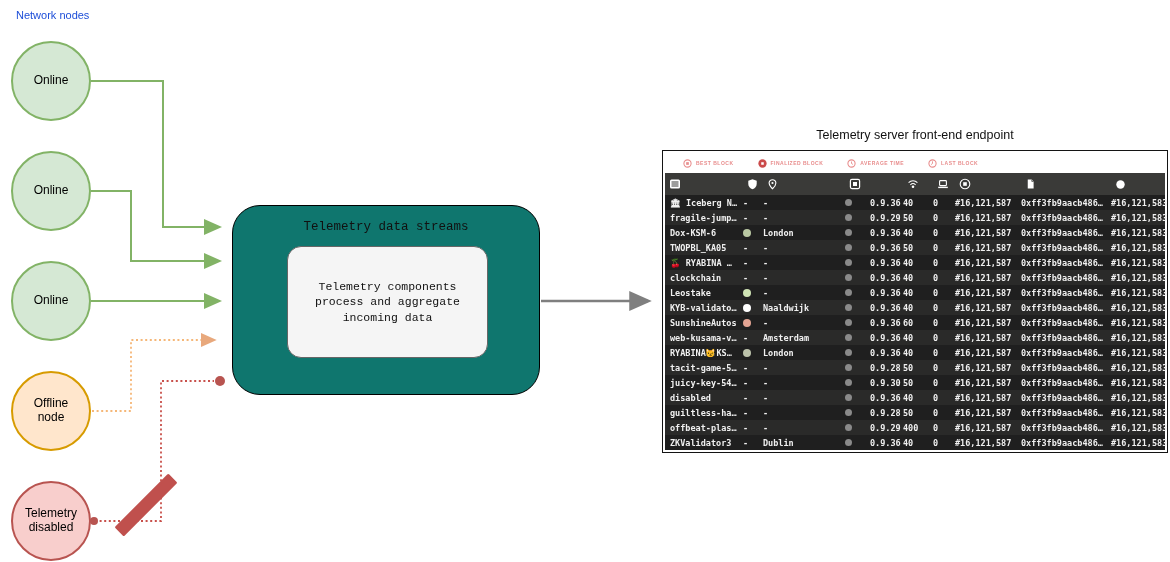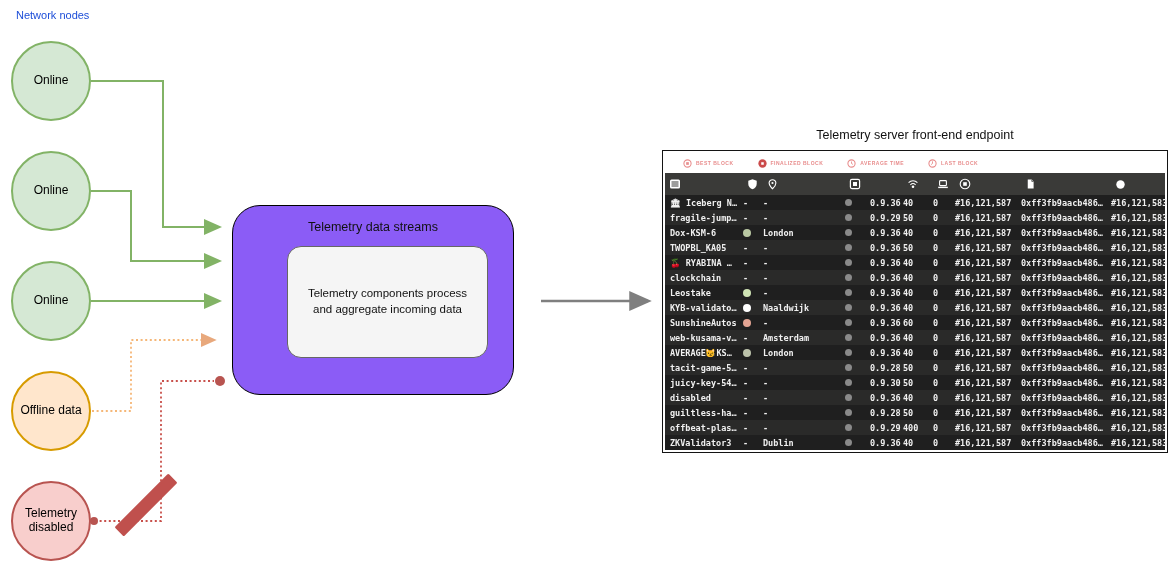--- a/index.html
+++ b/index.html
@@ -16,22 +16,22 @@
   .node.offline  { background:#ffe6cc; border:2px solid #d79b00; }
   .node.disabled { background:#f8cecc; border:2px solid #b85450; }
   .node1 { left:11px; top:41px; }
   .node2 { left:11px; top:151px; }
   .node3 { left:11px; top:261px; }
   .node4 { left:11px; top:371px; }
   .node5 { left:11px; top:481px; }
 
   .connectors { position:absolute; left:0; top:0; width:1170px; height:562px; pointer-events:none; }
 
-  .stream-box { position:absolute; left:232px; top:205px; width:282px; height:190px;
-                background:#8b5cf6; border:1px solid #000; border-radius:28px; }
+  .stream-box { position:absolute; left:232px; top:205px; width:308px; height:190px;
+                background:#0f766e; border:1px solid #000; border-radius:28px;font-family:Liberation Mono, monospace; }
   .stream-box-title { position:absolute; top:14px; width:100%; text-align:center;
                       font-size:12.5px; color:#111; }
   .stream-inner { position:absolute; left:54px; top:40px; width:201px; height:112px;
                   background:#f5f5f5; border:1px solid #666; border-radius:14px;
                   display:flex; align-items:center; justify-content:center; text-align:center;
                   font-size:11.5px; color:#111; line-height:1.35; padding:0 14px; }
 
   .endpoint-title { position:absolute; left:662px; top:128px; width:506px; text-align:center;
                     font-size:12.5px; color:#111; }
 
@@ -70,21 +70,21 @@
   <div class="node online node1">
       <span>Online</span>
     </div>
   <div class="node online node2">
       <span>Online</span>
     </div>
   <div class="node online node3">
       <span>Online</span>
     </div>
   <div class="node offline node4">
-      <span>Offline data</span>
+      <span>Offline node</span>
     </div>
   <div class="node disabled node5">
       <span>Telemetry disabled</span>
     </div>
 
   <svg class="connectors" xmlns="http://www.w3.org/2000/svg">
     <defs>
       <marker id="ah-green" markerWidth="9" markerHeight="8" refX="7.5" refY="4" orient="auto">
           <path d="M0 0 L9 4 L0 8 Z" fill="#82b366"></path>
         </marker>
@@ -348,21 +348,21 @@
               <span class="vdot"></span>
               <span>0.9.36</span>
             </span>
             <span class="tc c-peers">40</span>
             <span class="tc c-txs">0</span>
             <span class="tc c-best">#16,121,587</span>
             <span class="tc c-hash">0xff3fb9aacb486…</span>
             <span class="tc c-final">#16,121,583</span>
           </div>
           <div class="trow r-odd">
-            <span class="tc c-name">AVERAGE😼KS…</span>
+            <span class="tc c-name">RYABINA😼KS…</span>
             <span class="tc c-net">
               <span class="iddot" style="background: rgb(188, 194, 171);"></span>
             </span>
             <span class="tc c-loc">London</span>
             <span class="tc c-ver">
               <span class="vdot"></span>
               <span>0.9.36</span>
             </span>
             <span class="tc c-peers">40</span>
             <span class="tc c-txs">0</span>

